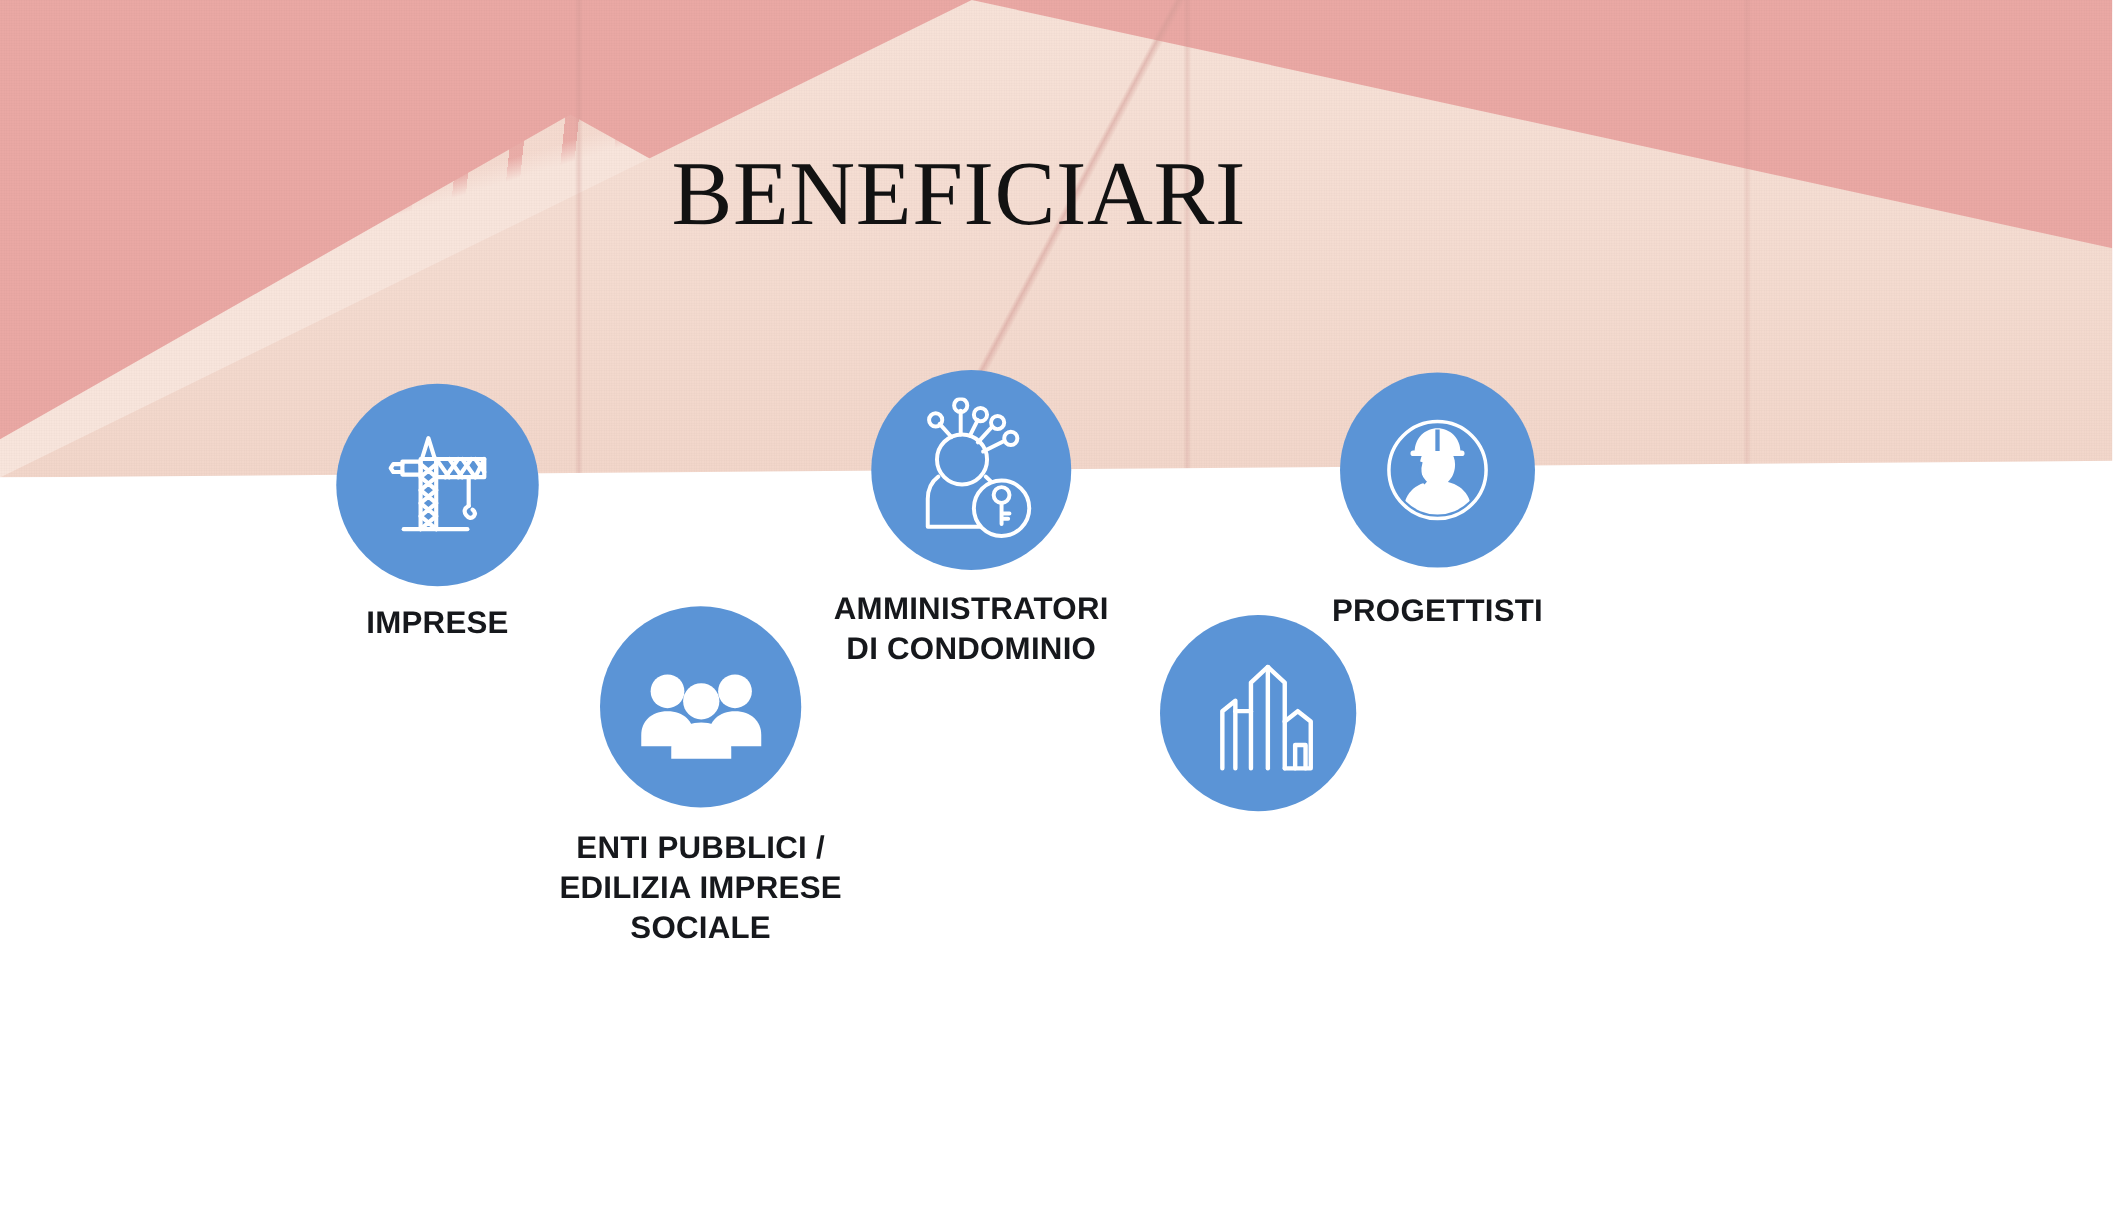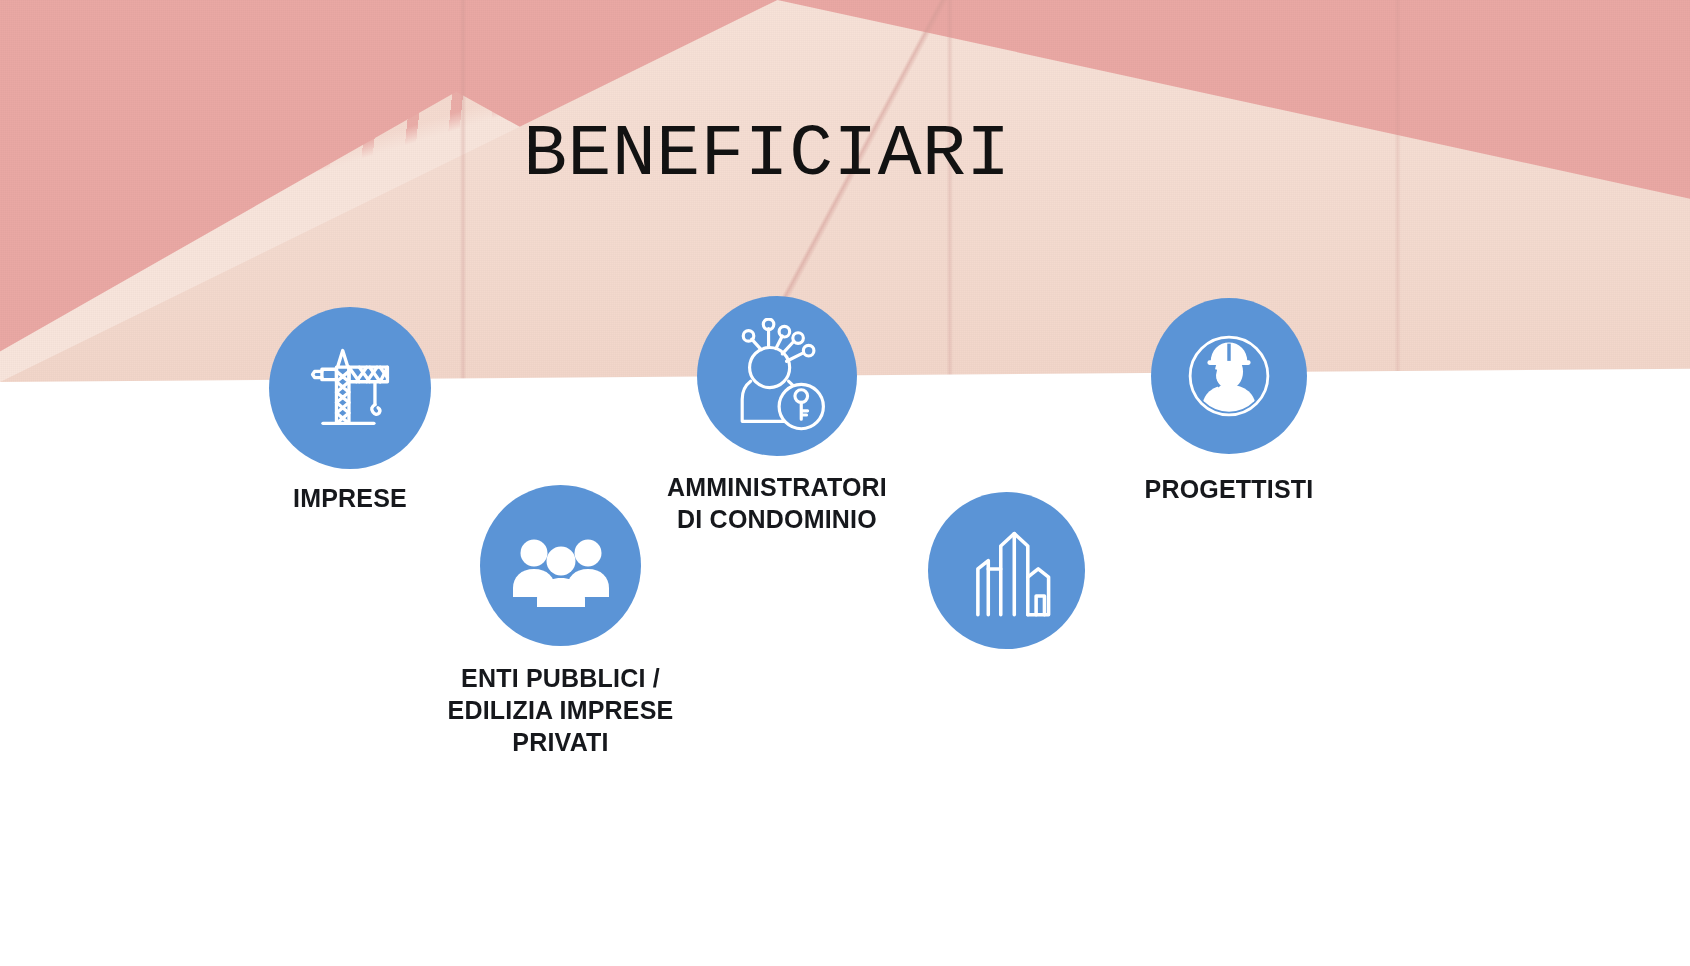--- a/index.html
+++ b/index.html
@@ -81,21 +81,21 @@
     background-image:
       repeating-linear-gradient(0deg, rgba(255,255,255,.05) 0 1px, rgba(0,0,0,.012) 1px 2px),
       repeating-linear-gradient(90deg, rgba(255,255,255,.04) 0 1px, rgba(0,0,0,.012) 1px 2px);
     mix-blend-mode:multiply;
   }
 
   
   #title{
     position:absolute; left:0; top:118px; width:1534px;
     text-align:center;
-    font-family:Liberation Mono, monospace;
+    font-family:Liberation Serif, serif;
     font-weight:300;
     font-size:73px;
     letter-spacing:.5px;
     color:#121212;
     line-height:1;
   }
 
   
   .node{ position:absolute; }
   .circle{
@@ -119,21 +119,21 @@
 
   
   #node-imprese   { left:269px; top:307px; }
   #node-imprese .circle{ width:162px; height:162px; }
   #node-imprese .caption{ top:176px; }
 
   #node-amministratori { left:697px; top:296px; }
   #node-amministratori .circle{ width:160px; height:160px; }
   #node-amministratori .caption{ top:176px; }
 
-  #node-progettisti { left:1151px; top:298px; }
+  #node-progettisti { left:1072px; top:298px; }
   #node-progettisti .circle{ width:156px; height:156px; }
   #node-progettisti .caption{ top:176px; }
 
   #node-enti { left:480px; top:485px; }
   #node-enti .circle{ width:161px; height:161px; }
   #node-enti .caption{ top:178px; }
 
   #node-condomini { left:928px; top:492px; }
   #node-condomini .circle{ width:157px; height:157px; }
   #node-condomini .caption{ top:176px; }
@@ -262,21 +262,21 @@
         <circle cx="82" cy="42" r="13.5"></circle>
         <path d="M82 58 c13 0 21 8 21 19 L103 86 L61 86 L61 77 c0 -11 8 -19 21 -19 Z"></path>
 
         <circle cx="55" cy="50" r="14.5"></circle>
         <path d="M55 67 c-15 0 -24 9 -24 21 L31 96 L79 96 L79 88 c0 -12 -9 -21 -24 -21 Z"></path>
       </svg>
     </span>
   </div>
   <div class="caption wide"><span>ENTI PUBBLICI /</span>
 <span>EDILIZIA IMPRESE</span>
-<span>PRIVATI</span></div>
+<span>SOCIALE</span></div>
 </div>
 
 <div class="node" id="node-condomini">
   <div class="circle">
     <span>
       <svg width="104" height="104" viewBox="0 0 100 100" fill="none" stroke="#ffffff" stroke-width="3.4" stroke-linejoin="round" stroke-linecap="round">
 
         <path d="M44 92 L44 26 L57 14 L70 26 L70 92"></path>
         <path d="M57 14 L57 92"></path>
 

